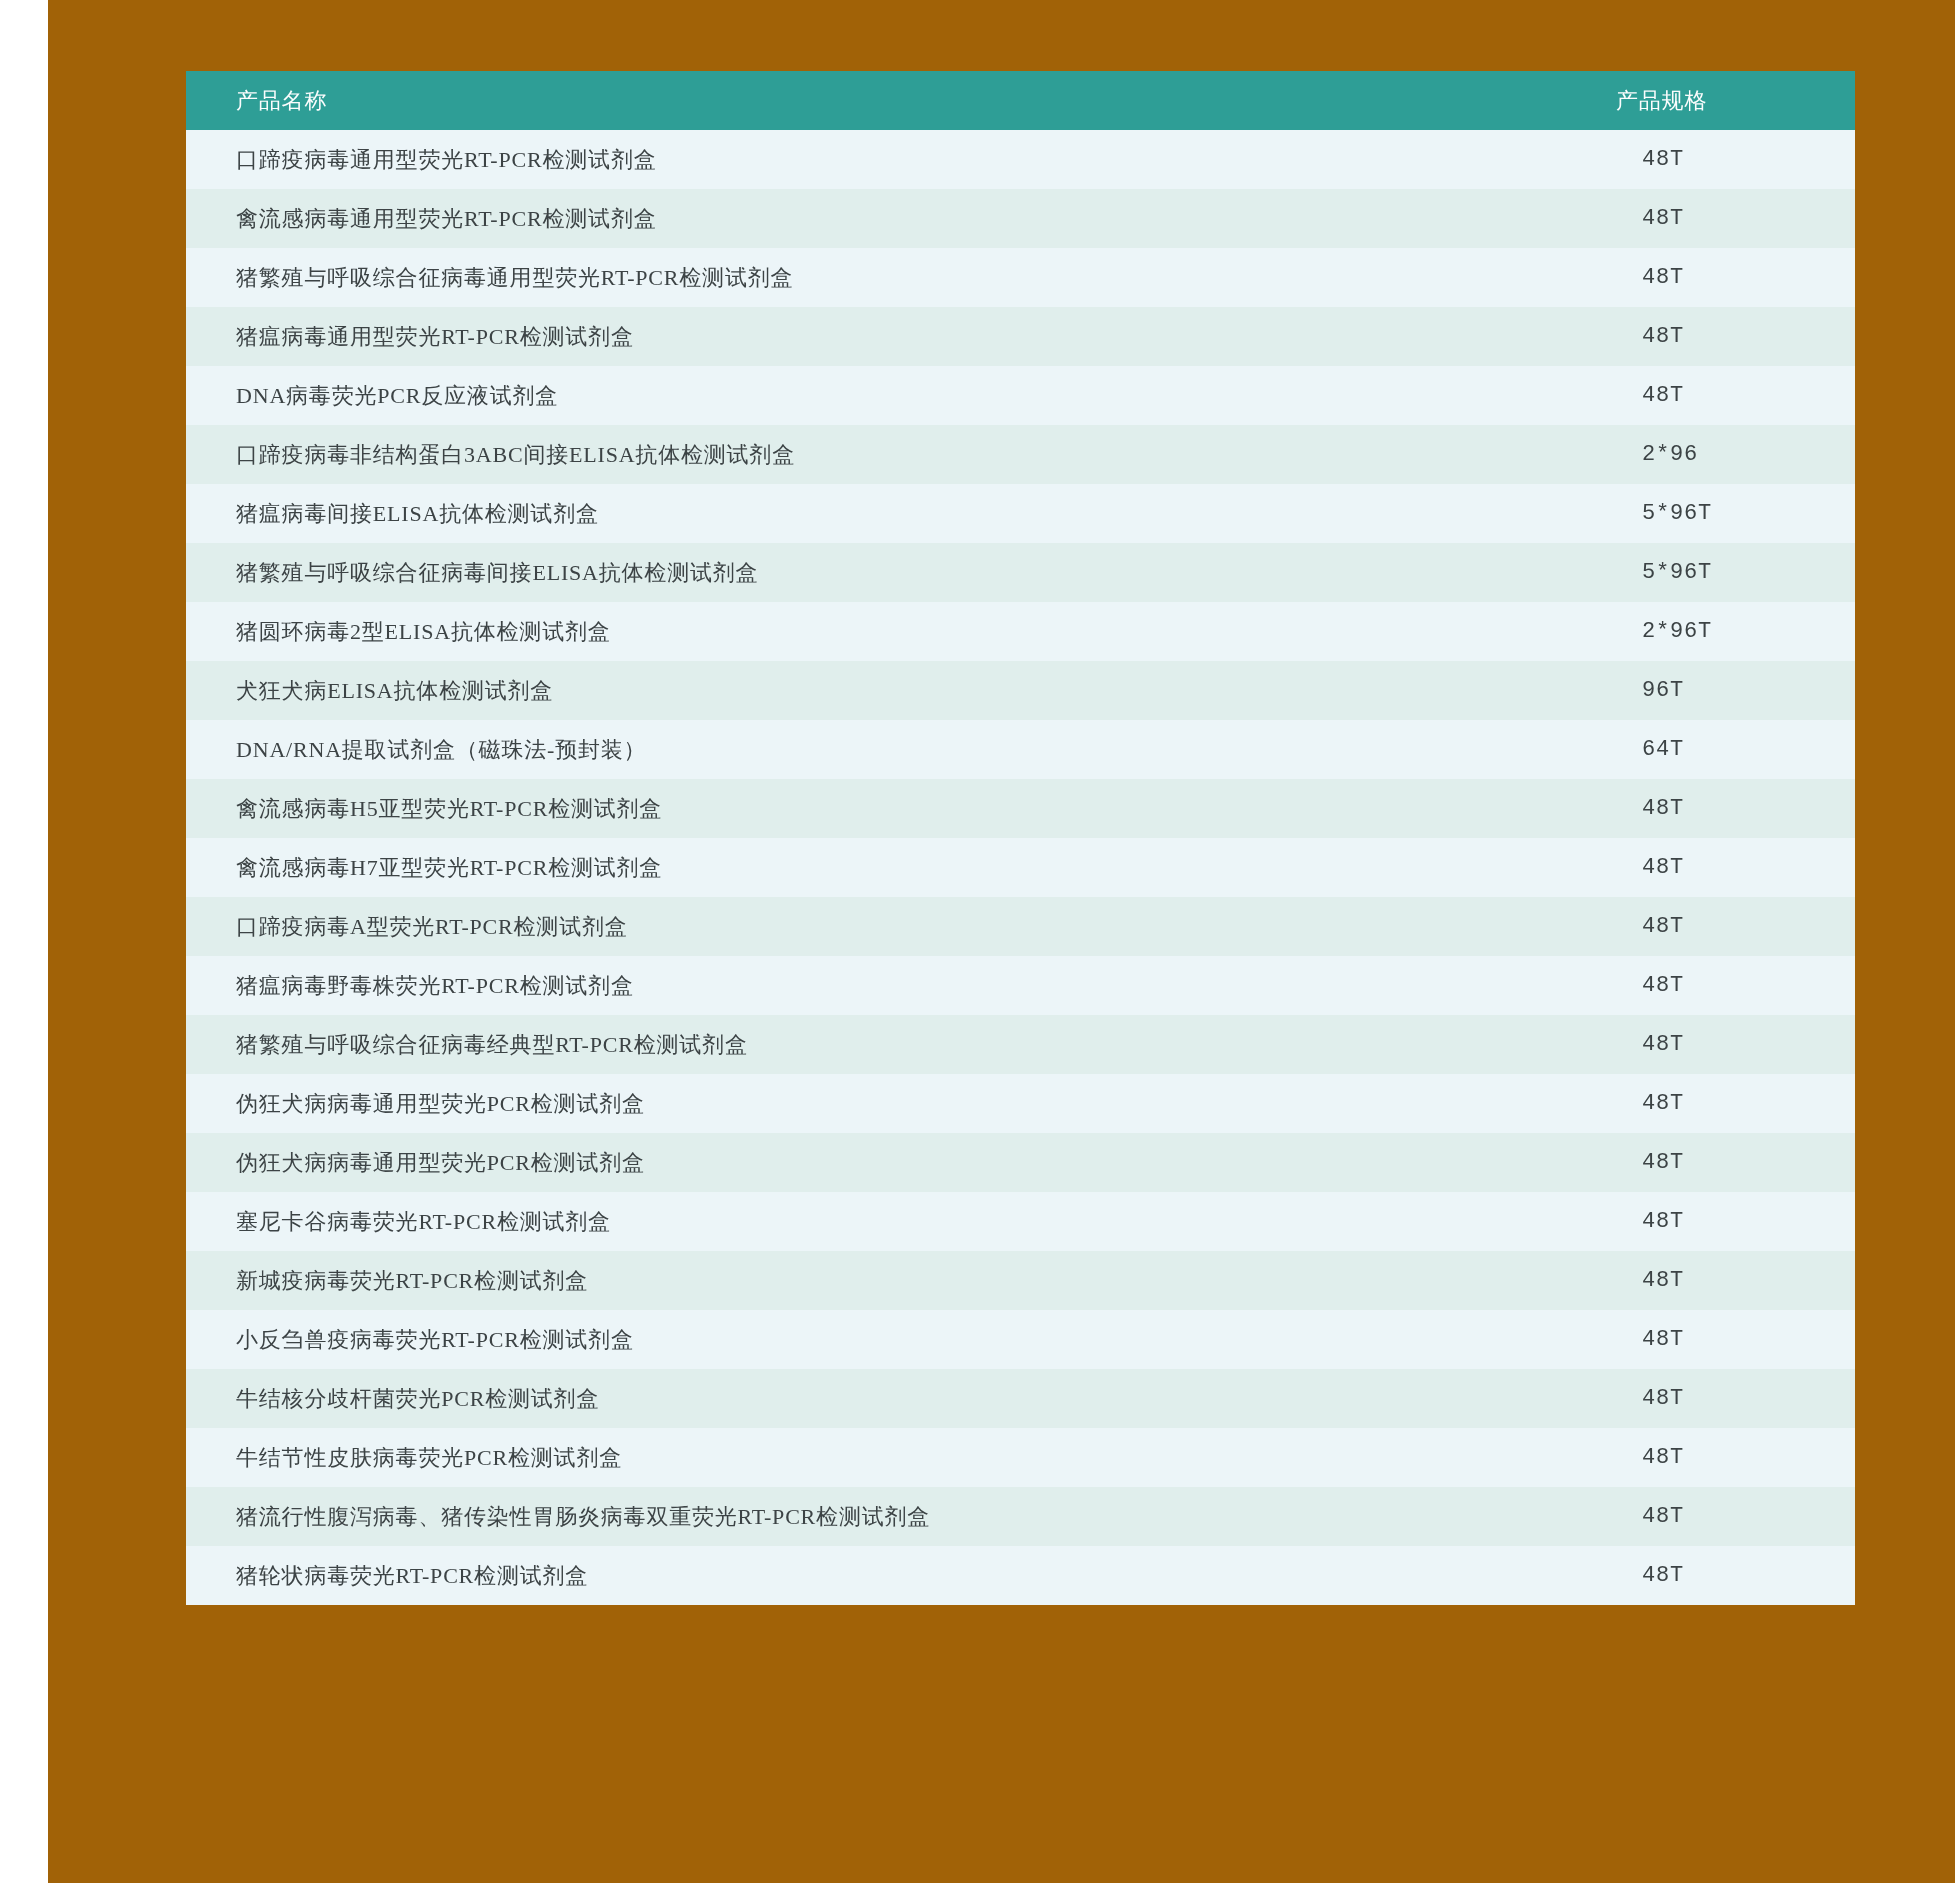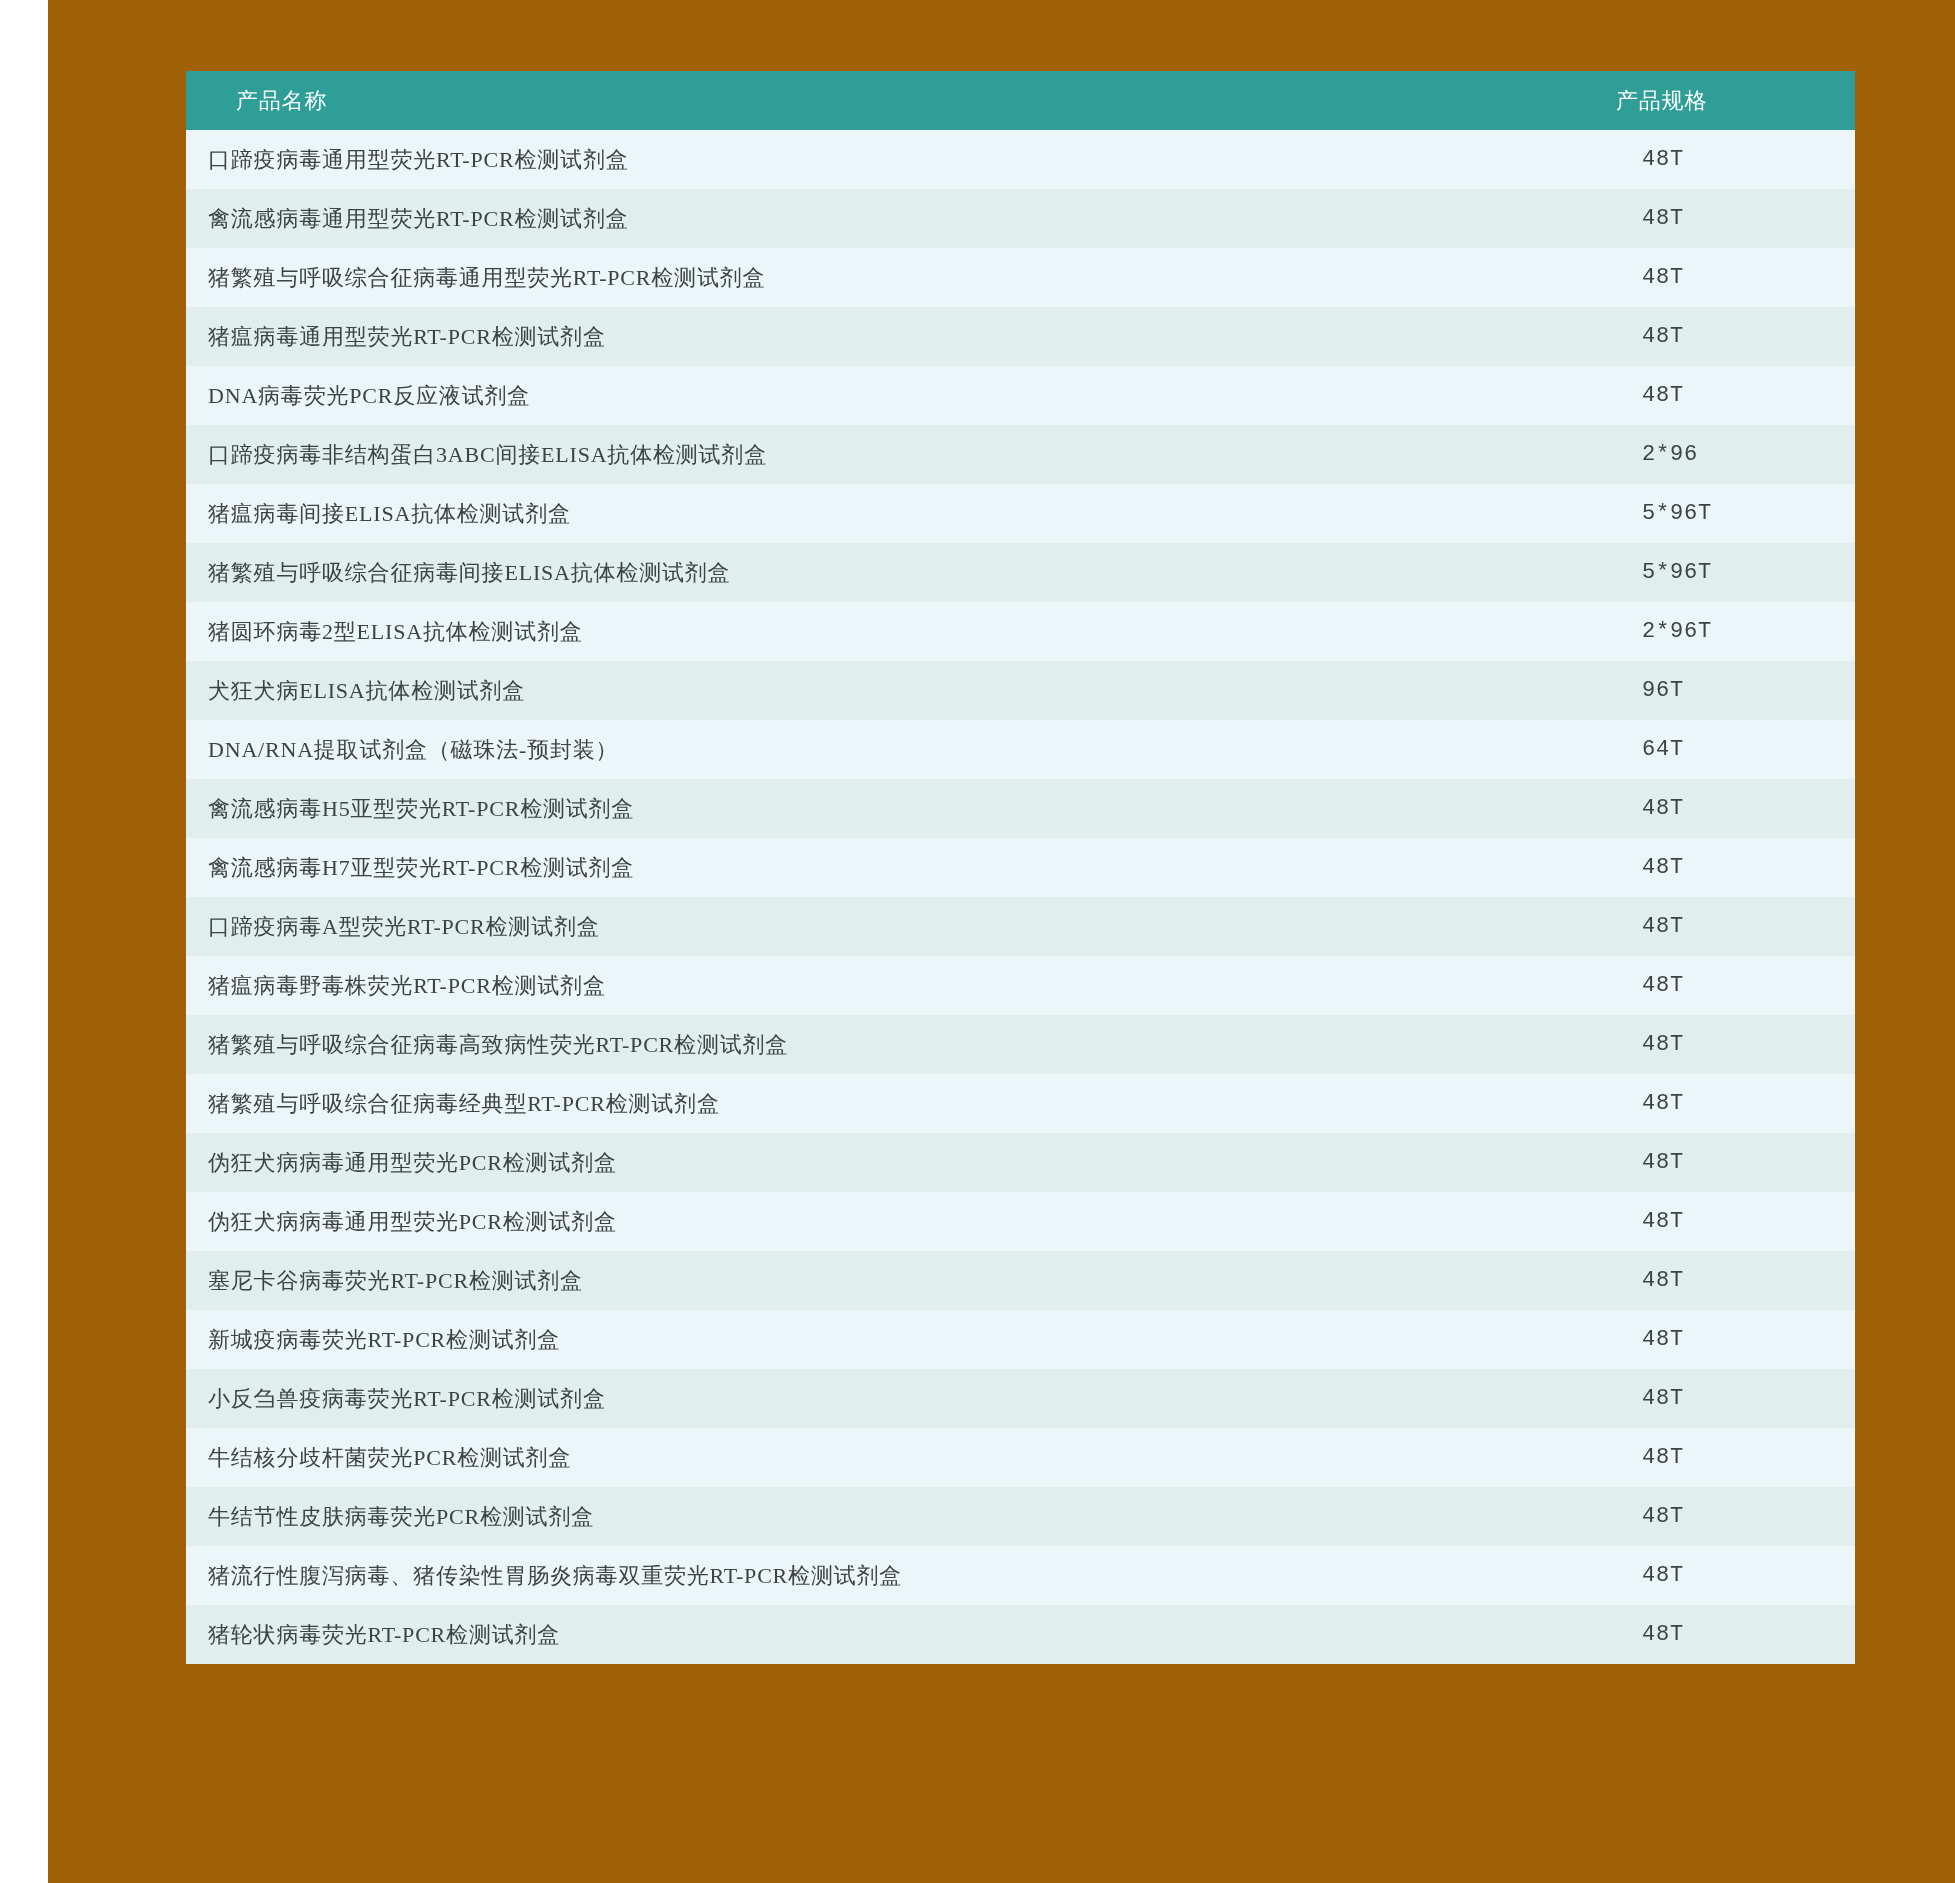--- a/index.html
+++ b/index.html
@@ -40,21 +40,21 @@
     padding: 0;
   }
   thead th {
     background: #2E9E96;
     color: #FBFDFD;
     font-weight: normal;
   }
   thead th.col-name { padding-left: 50px; }
   thead th.col-spec { padding-left: 7px; }
   tbody td { color: #3C4345; }
-  tbody td.cell-name { padding-left: 22px; }
+  tbody td.cell-name { padding-left: 50px; }
   tbody td.cell-spec { padding-left: 33px; font-family: Liberation Mono, monospace; }
   tbody tr:nth-child(odd)  td { background: #ECF5F8; }
   tbody tr:nth-child(even) td { background: #E0EEEC; }
 </style>
 </head>
 <body>
 
 <div class="page">
   <table class="product-table">
     <colgroup>
@@ -122,24 +122,20 @@
         </tr>
         <tr>
           <td class="cell-name">口蹄疫病毒A型荧光RT-PCR检测试剂盒</td>
           <td class="cell-spec">48T</td>
         </tr>
         <tr>
           <td class="cell-name">猪瘟病毒野毒株荧光RT-PCR检测试剂盒</td>
           <td class="cell-spec">48T</td>
         </tr>
         <tr>
-          <td class="cell-name">猪繁殖与呼吸综合征病毒高致病性荧光RT-PCR检测试剂盒</td>
-          <td class="cell-spec">48T</td>
-        </tr>
-        <tr>
           <td class="cell-name">猪繁殖与呼吸综合征病毒经典型RT-PCR检测试剂盒</td>
           <td class="cell-spec">48T</td>
         </tr>
         <tr>
           <td class="cell-name">伪狂犬病病毒通用型荧光PCR检测试剂盒</td>
           <td class="cell-spec">48T</td>
         </tr>
         <tr>
           <td class="cell-name">伪狂犬病病毒通用型荧光PCR检测试剂盒</td>
           <td class="cell-spec">48T</td>

